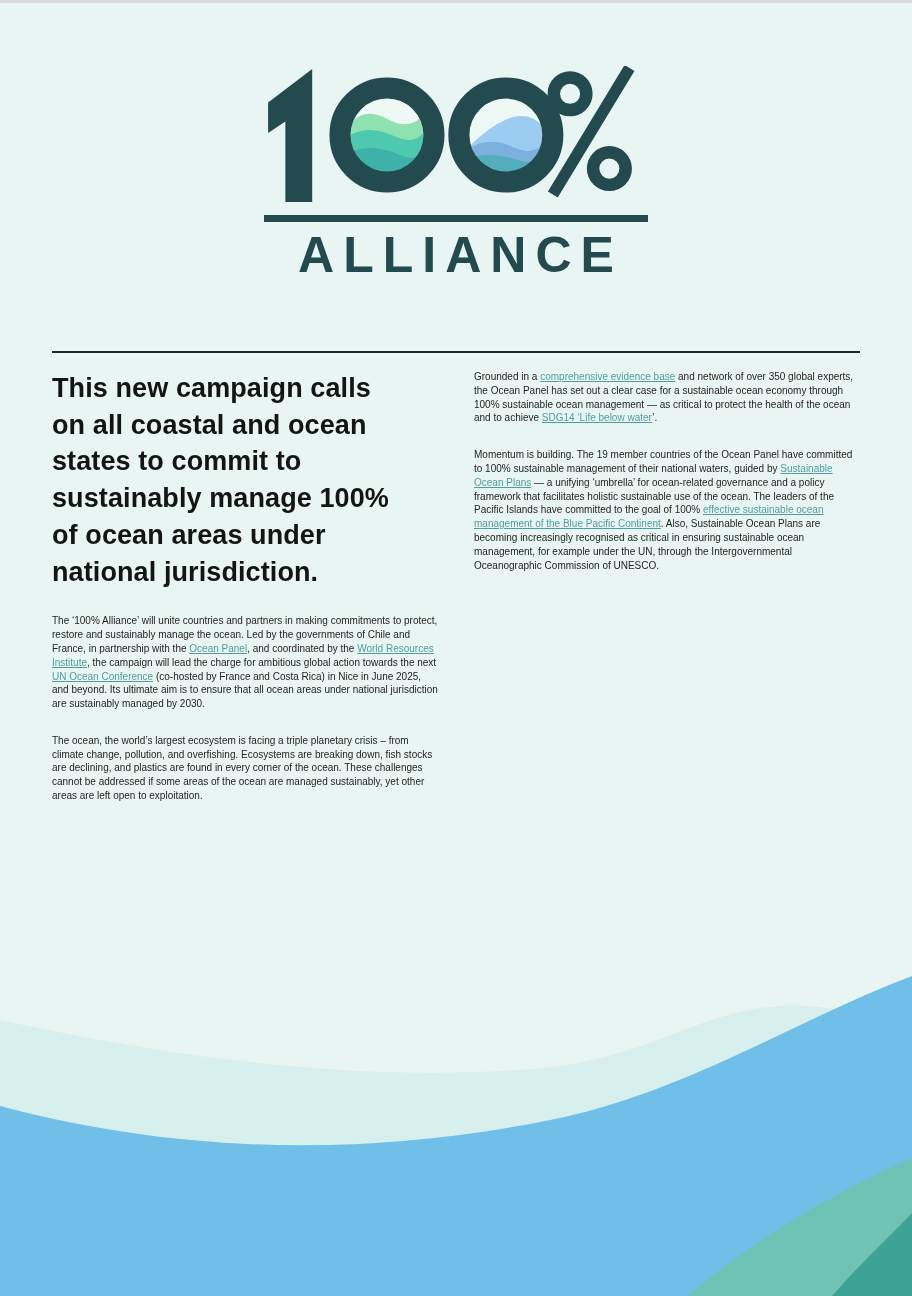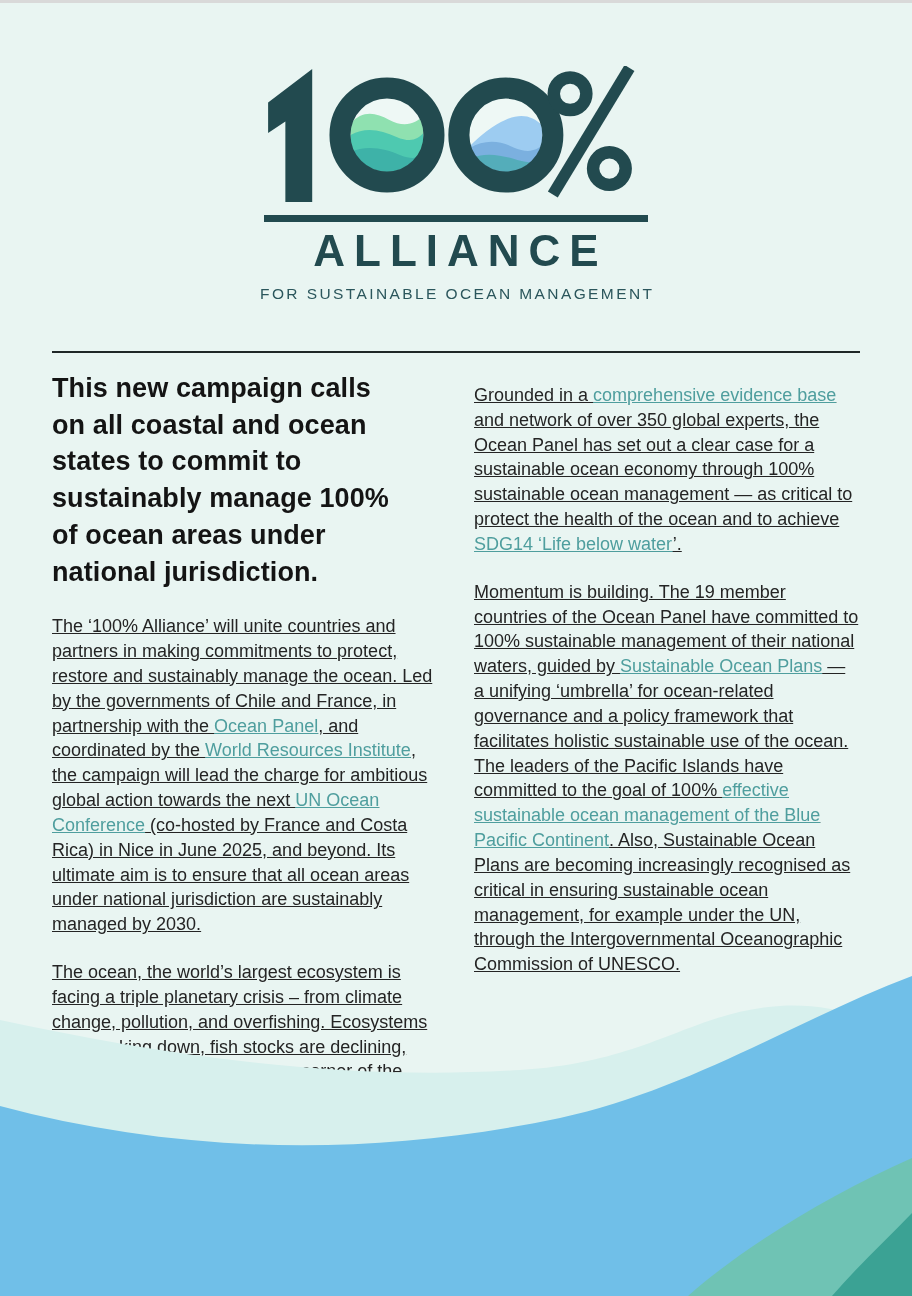--- a/index.html
+++ b/index.html
@@ -4,29 +4,29 @@
 <style>
   html,body{margin:0;padding:0;}
   body{font-family:"Liberation Sans","DejaVu Sans",sans-serif;background:#cfd6d4;}
   .page{position:relative;width:912px;height:1296px;margin:0 auto;background:#e9f5f2;overflow:hidden;}
   .top-strip{position:absolute;top:0;left:0;width:100%;height:3px;background:#d9d9d9;}
 
   
   .brand{position:absolute;top:66px;left:0;right:0;display:flex;flex-direction:column;align-items:center;}
   .brand-num{display:block;}
   .brand-rule{width:384px;height:7px;background:#224a4f;margin-top:10px;}
-  .brand-title{font-size:44px;font-weight:800;letter-spacing:9px;color:#224a4f;margin-top:4px;margin-right:-9px;}
+  .brand-title{font-size:50px;font-weight:800;letter-spacing:9px;color:#224a4f;margin-top:4px;margin-right:-9px;}
   .brand-tagline{font-size:15.5px;font-weight:500;letter-spacing:2.4px;color:#2b565c;margin-top:9px;margin-right:-2.4px;}
 
   
   .divider{position:absolute;top:351px;left:52px;width:808px;height:2px;background:#1f2727;}
   .columns{position:absolute;top:370px;left:52px;width:808px;display:flex;gap:36px;}
   .col{width:386px;}
   .intro{font-size:27px;line-height:1.36;font-weight:700;color:#141414;margin:0 0 24px;max-width:348px;letter-spacing:.1px;}
-  .body-p{font-size:18px;line-height:1.38;color:#242424;margin:13px 0 23px;text-decoration:underline;}
+  .body-p{font-size:10px;line-height:1.38;color:#242424;margin:0 0 23px;}
   a.tlink{color:#4f9e9e;text-decoration:underline;text-decoration-thickness:1px;cursor:pointer;}
   .emph{font-weight:700;text-decoration:underline;}
 
   
   .waves{position:absolute;left:0;bottom:0;width:912px;height:340px;display:block;}
 
   
   .partners{position:absolute;left:0;top:1140px;width:912px;height:110px;}
   @supports (-webkit-text-stroke:1px #000){
     .oa-year{-webkit-text-stroke:1.3px #222c33;-webkit-text-fill-color:transparent;}
@@ -66,21 +66,20 @@
         <path d="M214,97 C230,89 248,93 264,98 C278,102 286,101 290,97 L290,112 L214,112 Z" fill="#54adba"></path>
       </g>
       <circle cx="252" cy="72" r="49" fill="none" stroke="#224a4f" stroke-width="22"></circle>
 
       <circle cx="319" cy="29" r="17" fill="none" stroke="#224a4f" stroke-width="13"></circle>
       <circle cx="360" cy="107" r="17" fill="none" stroke="#224a4f" stroke-width="13"></circle>
       <line x1="381" y1="2" x2="301" y2="134" stroke="#224a4f" stroke-width="12"></line>
     </svg>
     <div class="brand-rule"></div>
     <div class="brand-title">ALLIANCE</div>
-    <div class="brand-tagline">FOR SUSTAINABLE OCEAN MANAGEMENT</div>
   </header>
 
   <div class="divider"></div>
 
   <main class="columns">
     <section class="col">
       <h1 class="intro">This new campaign calls on all coastal and ocean states to commit to sustainably manage 100% of ocean areas under national jurisdiction.</h1>
       <p class="body-p">The ‘100% Alliance’ will unite countries and partners in making commitments to protect, restore and sustainably manage the ocean. Led by the governments of Chile and France, in partnership with the <a class="tlink" href="#">Ocean Panel</a>, and coordinated by the <a class="tlink" href="#">World Resources Institute</a>, the campaign will lead the charge for ambitious global action towards the next <a class="tlink" href="#">UN Ocean Conference</a> (co-hosted by France and Costa Rica) in Nice in June 2025, and beyond. Its ultimate aim is to ensure that all ocean areas under national jurisdiction are sustainably managed by 2030.</p>
       <p class="body-p">The ocean, the world’s largest ecosystem is facing a triple planetary crisis – from climate change, pollution, and overfishing. Ecosystems are breaking down, fish stocks are declining, and plastics are found in every corner of the ocean. These challenges cannot be addressed if some areas of the ocean are managed sustainably, yet other areas are left open to exploitation.</p>
     </section>

